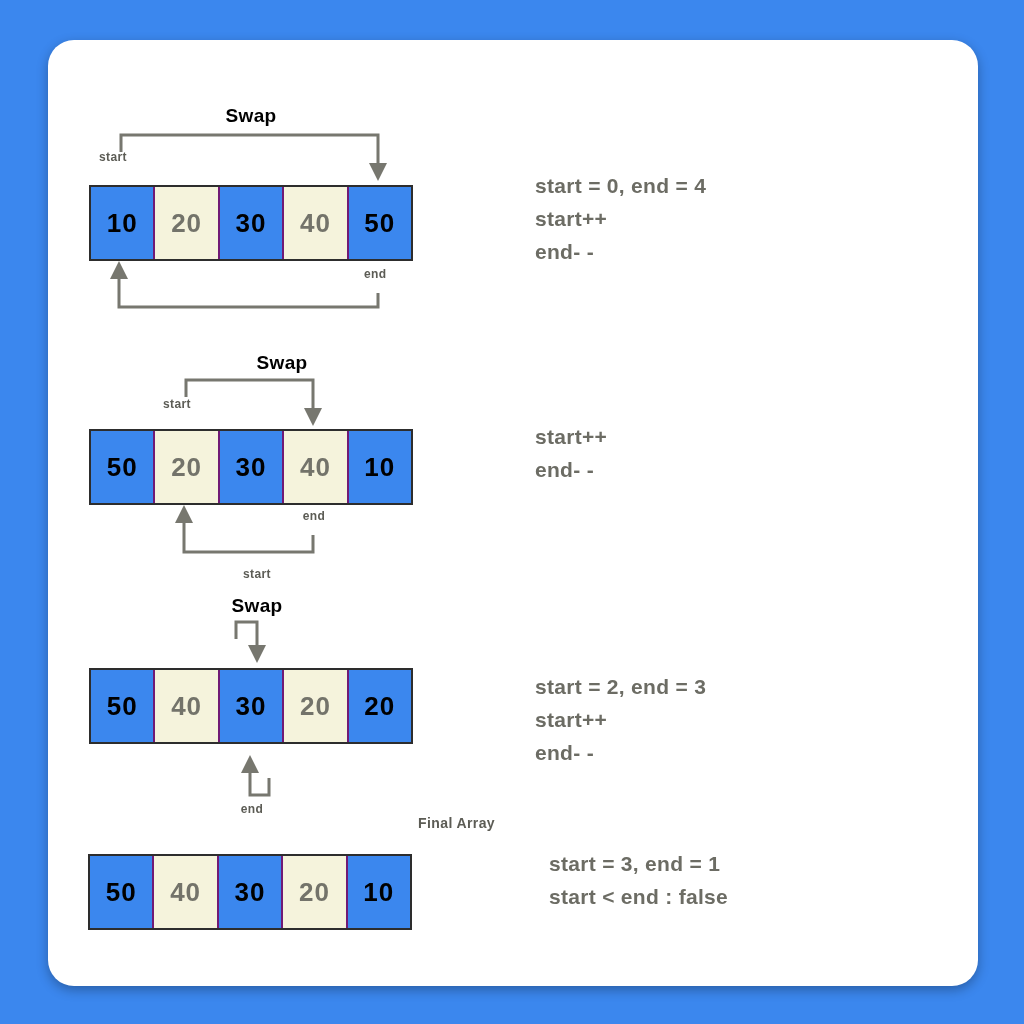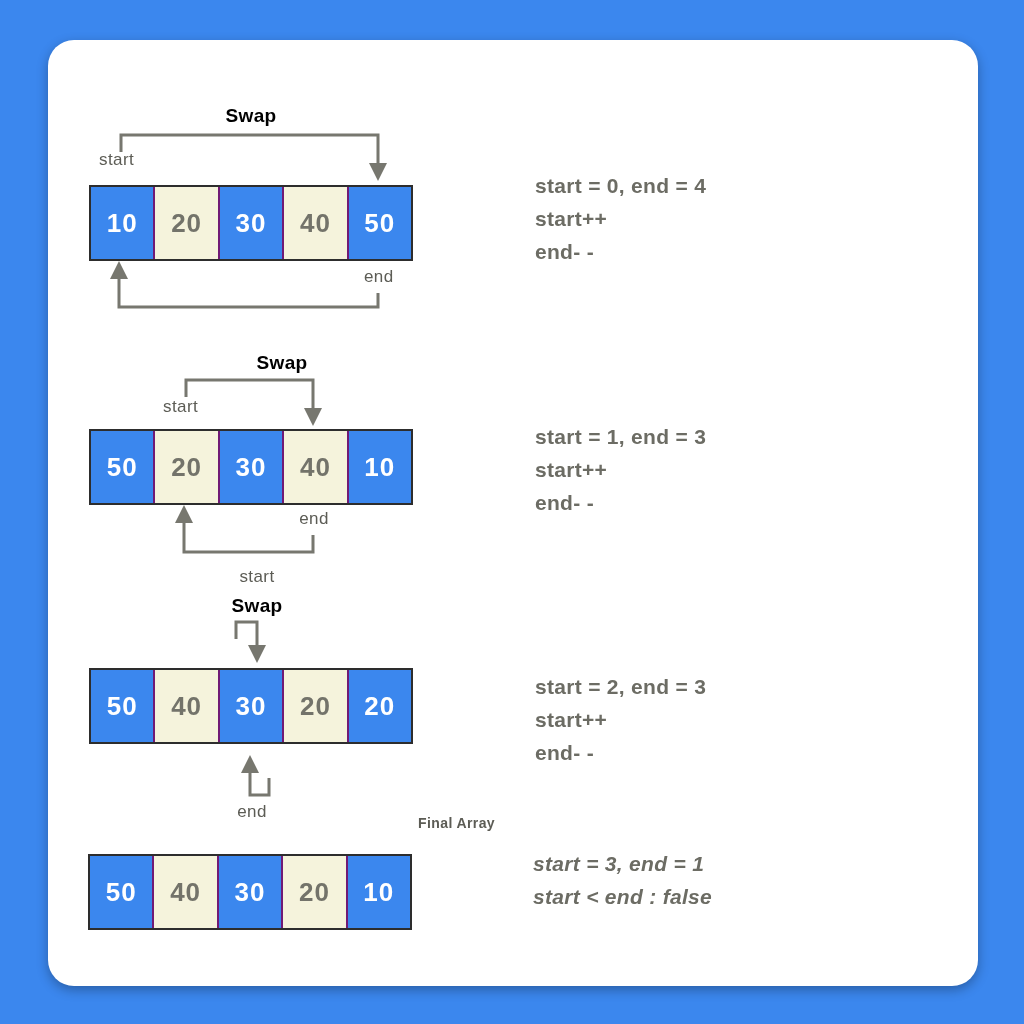--- a/index.html
+++ b/index.html
@@ -27,32 +27,32 @@
     width: 324px; height: 76px;
     border: 2px solid #2d2d2d;
   }
   .cell {
     flex: 1;
     display: flex; align-items: center; justify-content: center;
     font-size: 26px; font-weight: bold; letter-spacing: 1px;
     border-left: 2px solid #701a75;
   }
   .cell:first-child { border-left: none; }
-  .cell.blue  { background: #3b87ee; color: #ffffff; }
+  .cell.blue  { background: #3b87ee; color: #000000; }
   .cell.cream { background: #f5f3dc; color: #73736a; }
 
   .arr1 { left: 89px;  top: 185px; }
   .arr2 { left: 89px;  top: 429px; }
   .arr3 { left: 89px;  top: 668px; }
   .arr4 { left: 88px;  top: 854px; }
 
   
   .lbl {
     position: absolute;
-    font-size: 17px; font-weight: normal;
+    font-size: 12px; font-weight: bold;
     color: #5c5c55; letter-spacing: 0.4px;
     white-space: nowrap;
   }
   .swap {
     position: absolute;
     font-size: 19px; font-weight: bold;
     color: #000000; letter-spacing: 0.4px;
     transform: translateX(-50%);
     white-space: nowrap;
   }
@@ -76,21 +76,21 @@
     position: absolute;
     left: 535px;
     font-size: 21px; font-weight: bold;
     color: #6c6c64; letter-spacing: 0.3px;
     line-height: 33px;
     white-space: pre;
   }
   .code1 { top: 169px; }
   .code2 { top: 420px; }
   .code3 { top: 670px; }
-  .code4 { top: 847px; left: 533px; font-style: italic; }
+  .code4 { top: 847px; left: 549px; }
 
   svg.arrows { position: absolute; left: 0; top: 0; }
 </style>
 </head>
 <body>
 
 <div class="card"></div>
 
 <div class="layer">
 
@@ -109,21 +109,21 @@
   <div class="swap swap2">Swap</div>
   <div class="lbl start2">start</div>
   <div class="array arr2">
     <div class="cell blue">50</div>
     <div class="cell cream">20</div>
     <div class="cell blue">30</div>
     <div class="cell cream">40</div>
     <div class="cell blue">10</div>
   </div>
   <div class="lbl end2">end</div>
-  <div class="code code2"><div>start = 1, end = 3</div><div>start++</div><div>end- -</div></div>
+  <div class="code code2"><div>start++</div><div>end- -</div></div>
 
   <div class="lbl start3">start</div>
   <div class="swap swap3">Swap</div>
   <div class="array arr3">
     <div class="cell blue">50</div>
     <div class="cell cream">40</div>
     <div class="cell blue">30</div>
     <div class="cell cream">20</div>
     <div class="cell blue">20</div>
   </div>

